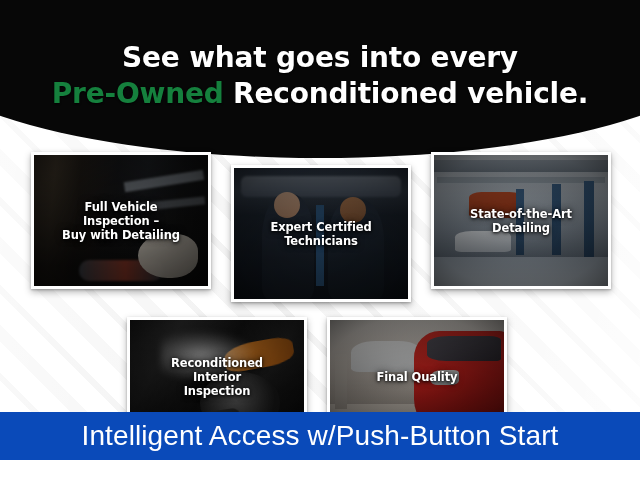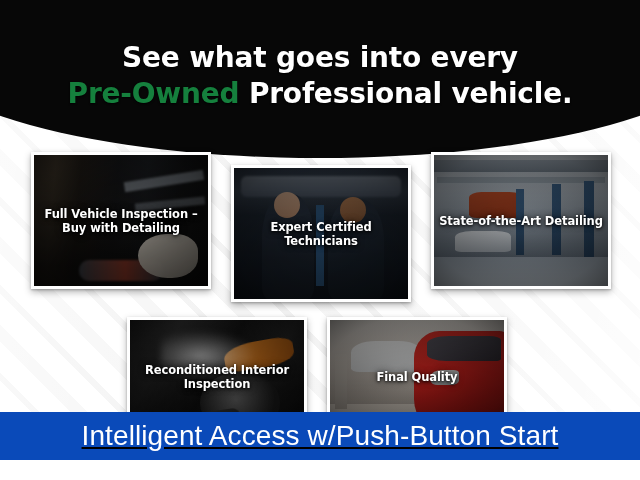--- a/index.html
+++ b/index.html
@@ -95,21 +95,21 @@
     right: 0;
     top: 50%;
     transform: translateY(-50%);
     text-align: center;
     color: #ffffff;
     font-family: "DejaVu Sans", sans-serif;
     font-weight: 700;
     font-size: 11.5px;
     line-height: 14px;
     letter-spacing: -0.1px;
-    padding: 0 4px;
+    padding: 0 18px;
     text-shadow: 0 1px 3px rgba(0,0,0,0.95), 0 0 7px rgba(0,0,0,0.8);
     z-index: 4;
   }
   .card-caption .cl { display: block; }
 
   
   #card-0 { left: 31px;  top: 152px; width: 180px; height: 137px; }
   #card-1 { left: 231px; top: 152px; width: 180px; height: 137px; margin-top: 13px; }
   #card-2 { left: 431px; top: 152px; width: 180px; height: 137px; }
   
@@ -187,21 +187,20 @@
     position: absolute;
     left: 0;
     bottom: 0;
     width: 640px;
     height: 48px;
     background: #0a4ab9;
     z-index: 7;
     display: flex;
     align-items: center;
     justify-content: center;
-    text-decoration: underline;
   }
   .footer-text {
     color: #ffffff;
     font-family: "Liberation Sans", sans-serif;
     font-weight: 400;
     font-size: 28px;
     line-height: 32px;
     letter-spacing: 0.1px;
     white-space: nowrap;
   }
@@ -211,21 +210,21 @@
 
 <div id="stage">
 
   <div class="bg-stripes"></div>
   <div class="bg-wash"></div>
 
   <div class="header-band"></div>
 
   <div class="headline">
     <span class="ln">See what goes into every</span>
-    <span class="ln"><span class="hl">Pre-Owned</span><span> Professional vehicle.</span></span>
+    <span class="ln"><span class="hl">Pre-Owned</span><span> Reconditioned vehicle.</span></span>
   </div>
 
   <div class="card" id="card-0">
     <div class="card-photo">
       <div class="scene s0">
         <div class="strip"></div>
         <div class="strip2"></div>
         <div class="tool"></div>
         <div class="glove"></div>
       </div>

